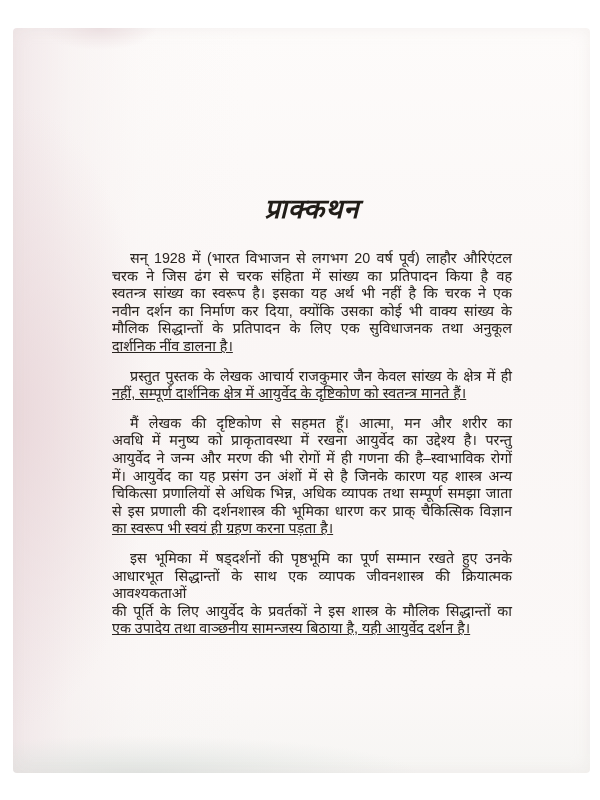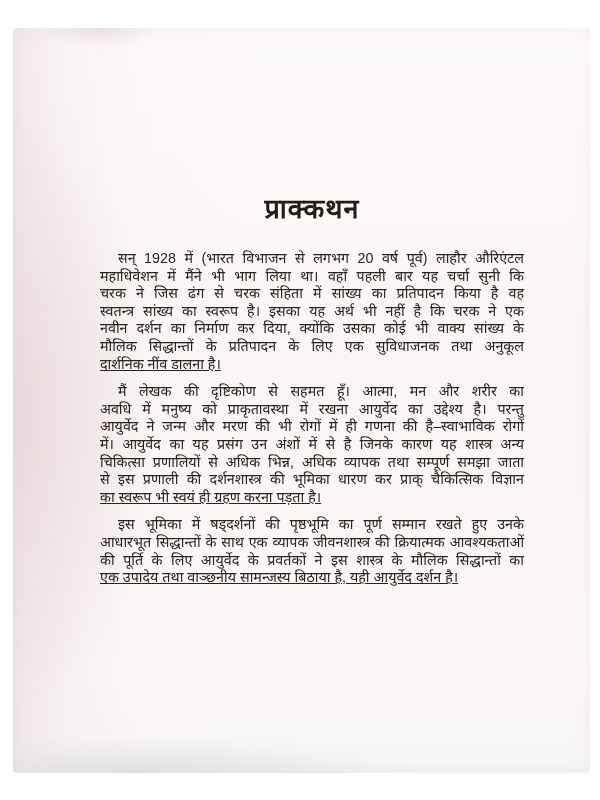--- a/index.html
+++ b/index.html
@@ -38,22 +38,23 @@
     color: #29241f;
   }
   .page-title {
     margin: 0 0 24px 0;
     font-size: 27px;
     line-height: 34px;
     font-weight: 700;
     text-align: center;
     letter-spacing: 1px;
     color: #211d18;
+    font-style: italic;
   }
-  .para { margin: 0; }
+  .para { margin: 12px; }
   .para + .para { margin-top: 10px; }
   .line {
     font-size: 14.3px;
     line-height: 17.6px;
     font-weight: 500;
     text-align: justify;
     text-align-last: justify;
     white-space: normal;
     color: #29241f;
   }
@@ -63,28 +64,31 @@
 </head>
 <body>
 
 <div class="book-page">
   <div class="content">
 
     <h1 class="page-title">प्राक्कथन</h1>
 
     <div class="para">
       <div class="line indent">सन् 1928 में (भारत विभाजन से लगभग 20 वर्ष पूर्व) लाहौर औरिएंटल</div>
-      <div class="line">महाधिवेशन में मैंने भी भाग लिया था। वहाँ पहली बार यह चर्चा सुनी कि</div>
       <div class="line">चरक ने जिस ढंग से चरक संहिता में सांख्य का प्रतिपादन किया है वह</div>
       <div class="line">स्वतन्त्र सांख्य का स्वरूप है। इसका यह अर्थ भी नहीं है कि चरक ने एक</div>
       <div class="line">नवीन दर्शन का निर्माण कर दिया, क्योंकि उसका कोई भी वाक्य सांख्य के</div>
       <div class="line">मौलिक सिद्धान्तों के प्रतिपादन के लिए एक सुविधाजनक तथा अनुकूल</div>
       <div class="line end">दार्शनिक नींव डालना है।</div>
     </div>
 
+    <div class="para">
+      <div class="line indent">प्रस्तुत पुस्तक के लेखक आचार्य राजकुमार जैन केवल सांख्य के क्षेत्र में ही</div>
+      <div class="line end">नहीं, सम्पूर्ण दार्शनिक क्षेत्र में आयुर्वेद के दृष्टिकोण को स्वतन्त्र मानते हैं।</div>
+    </div>
 
     <div class="para">
       <div class="line indent">मैं लेखक की दृष्टिकोण से सहमत हूँ। आत्मा, मन और शरीर का</div>
       <div class="line">अवधि में मनुष्य को प्राकृतावस्था में रखना आयुर्वेद का उद्देश्य है। परन्तु</div>
       <div class="line">आयुर्वेद ने जन्म और मरण की भी रोगों में ही गणना की है–स्वाभाविक रोगों</div>
       <div class="line">में। आयुर्वेद का यह प्रसंग उन अंशों में से है जिनके कारण यह शास्त्र अन्य</div>
       <div class="line">चिकित्सा प्रणालियों से अधिक भिन्न, अधिक व्यापक तथा सम्पूर्ण समझा जाता</div>
       <div class="line">से इस प्रणाली की दर्शनशास्त्र की भूमिका धारण कर प्राक् चैकित्सिक विज्ञान</div>
       <div class="line end">का स्वरूप भी स्वयं ही ग्रहण करना पड़ता है।</div>
     </div>

